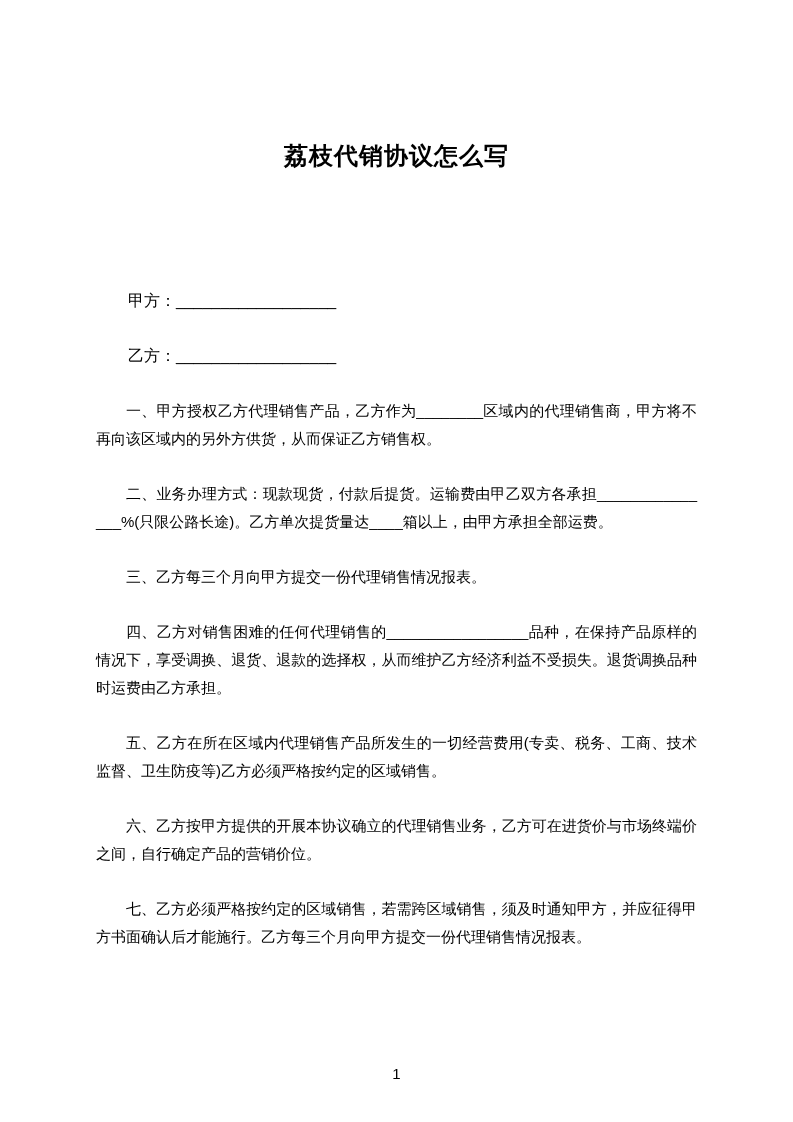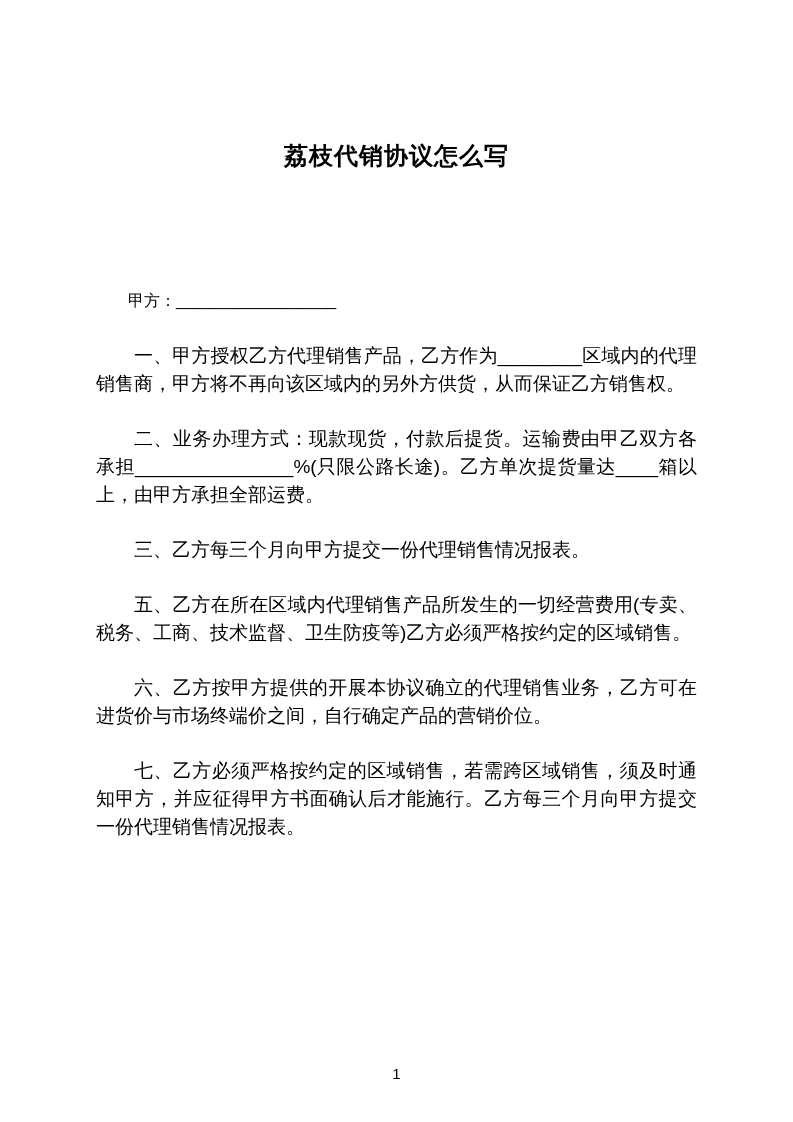--- a/index.html
+++ b/index.html
@@ -35,21 +35,21 @@
     white-space: nowrap;
   }
   .party-label {
     display: inline;
   }
   .party-blank {
     display: inline;
     letter-spacing: 0;
   }
   .body-para {
-    font-size: 19px;
+    font-size: 15px;
     line-height: 28px;
     margin: 0 0 27px 0;
     text-indent: 2em;
     text-align: justify;
     word-break: break-all;
   }
   .page-number {
     position: absolute;
     left: 0;
     right: 0;
@@ -63,23 +63,27 @@
 <body>
 
 <div class="page">
 
   <h1 class="doc-title">荔枝代销协议怎么写</h1>
 
   <div class="party-line">
     <span class="party-label">甲方：</span><span class="party-blank">__________________</span>
   </div>
 
+  <div class="party-line">
+    <span class="party-label">乙方：</span><span class="party-blank">__________________</span>
+  </div>
 
   <p class="body-para">一、甲方授权乙方代理销售产品，乙方作为________区域内的代理销售商，甲方将不再向该区域内的另外方供货，从而保证乙方销售权。</p>
   <p class="body-para">二、业务办理方式：现款现货，付款后提货。运输费由甲乙双方各承担_______________%(只限公路长途)。乙方单次提货量达____箱以上，由甲方承担全部运费。</p>
   <p class="body-para">三、乙方每三个月向甲方提交一份代理销售情况报表。</p>
+  <p class="body-para">四、乙方对销售困难的任何代理销售的_________________品种，在保持产品原样的情况下，享受调换、退货、退款的选择权，从而维护乙方经济利益不受损失。退货调换品种时运费由乙方承担。</p>
   <p class="body-para">五、乙方在所在区域内代理销售产品所发生的一切经营费用(专卖、税务、工商、技术监督、卫生防疫等)乙方必须严格按约定的区域销售。</p>
   <p class="body-para">六、乙方按甲方提供的开展本协议确立的代理销售业务，乙方可在进货价与市场终端价之间，自行确定产品的营销价位。</p>
   <p class="body-para">七、乙方必须严格按约定的区域销售，若需跨区域销售，须及时通知甲方，并应征得甲方书面确认后才能施行。乙方每三个月向甲方提交一份代理销售情况报表。</p>
 
   <div class="page-number">1</div>
 
 </div>
 
 </body></html>

